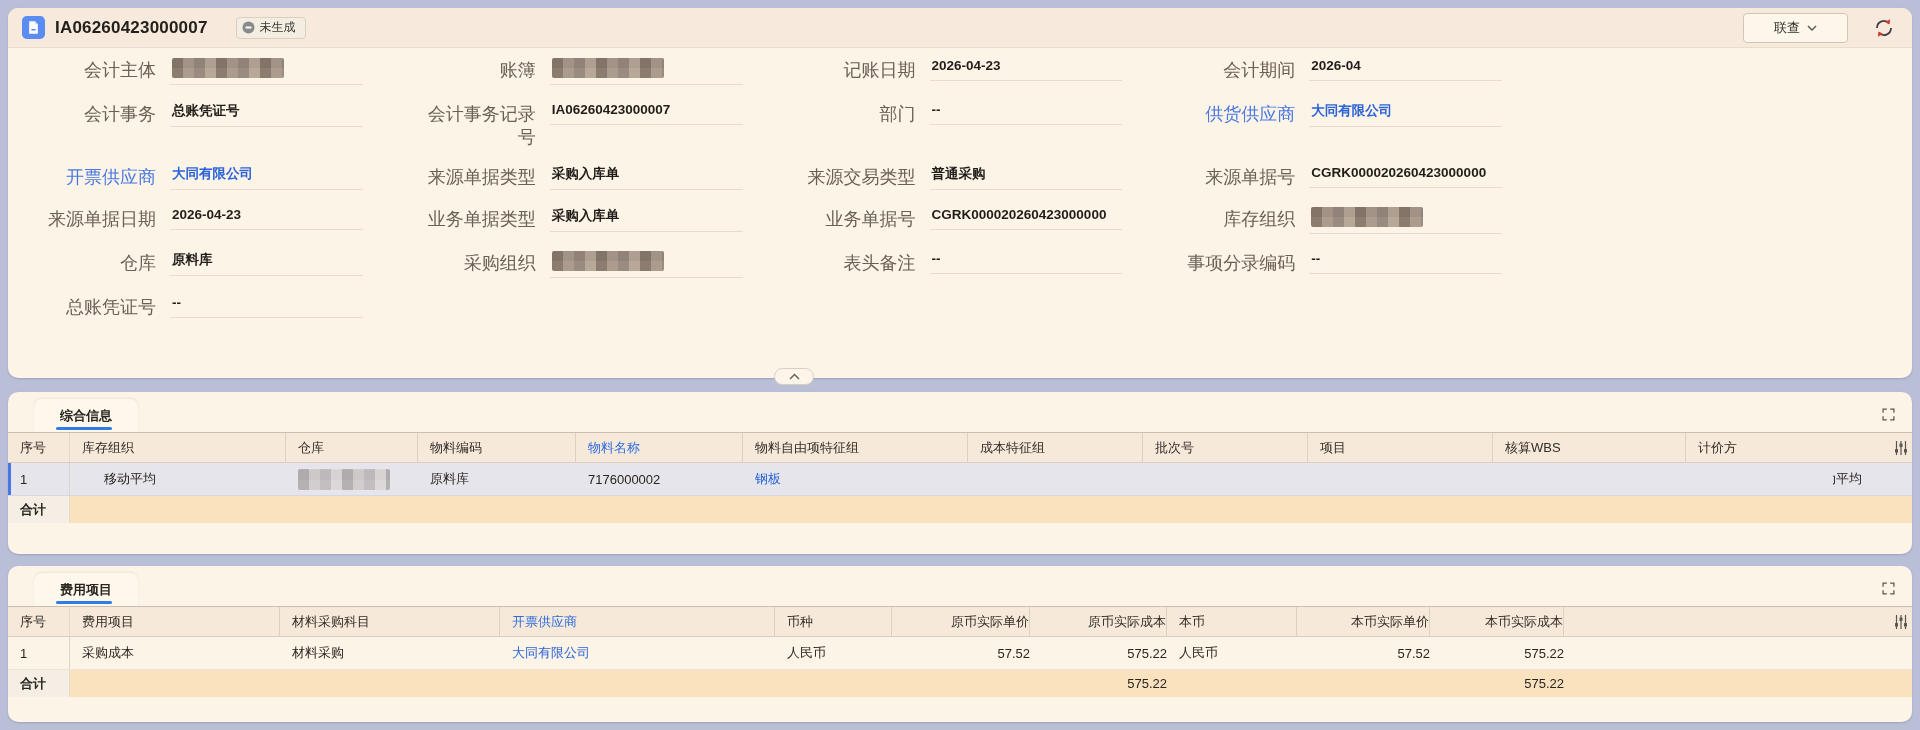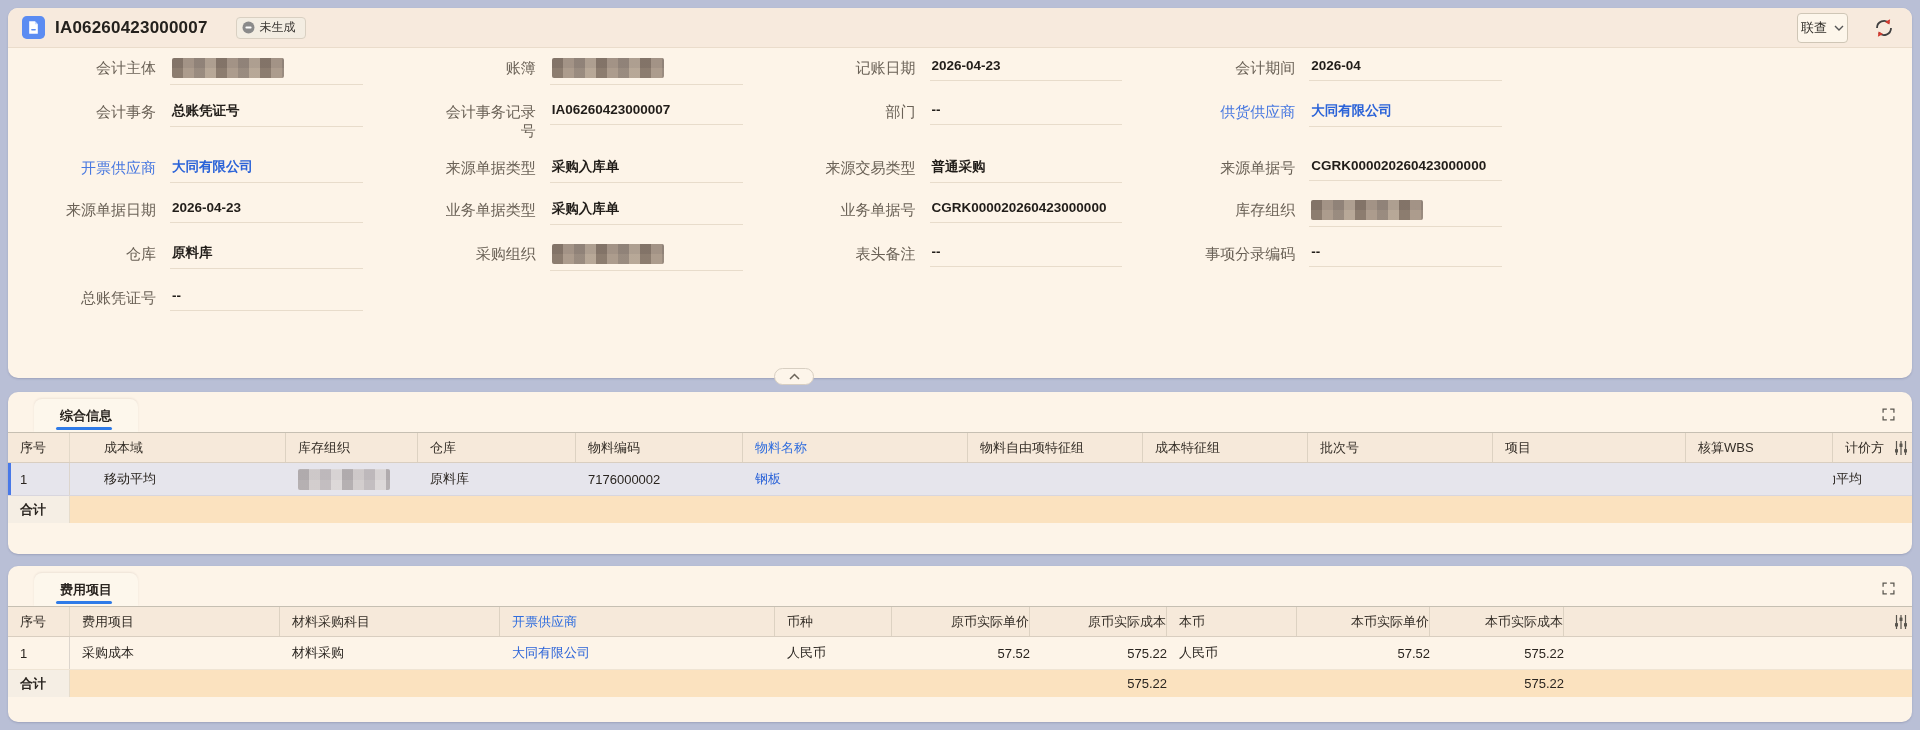--- a/index.html
+++ b/index.html
@@ -26,36 +26,36 @@
     border-bottom:1px solid #eadccb; border-radius:10px 10px 0 0;
   }
   .doc-title { font-size:17px; font-weight:700; color:#24211d; letter-spacing:.2px; }
   .badge {
     display:flex; align-items:center; gap:5px; height:22px;
     padding:0 9px 0 5px; background:#f3ede2; border:1px solid #d9d0c2;
     border-radius:4px; font-size:12px; color:#3d3a36; margin-left:18px;
   }
   .spacer { flex:1; }
   .btn-linked {
-    display:flex; align-items:center; gap:7px; height:30px; padding:0 3px;
+    display:flex; align-items:center; gap:7px; height:30px; padding:0 30px;
     background:#fdf6eb; border:1px solid #cfc6b6; border-radius:4px;
     font-size:13px; color:#33302b; cursor:pointer;
   }
   .refresh-btn { margin-left:14px; display:flex; align-items:center; cursor:pointer; }
 
   
   .section-head { display:flex; align-items:center; gap:8px; padding:11px 0 6px 18px; cursor:pointer; }
   .blue-bar { width:3px; height:15px; background:#2f7be8; border-radius:1px; }
   .sec-title { font-size:14.5px; font-weight:700; color:#1d3c72; }
 
   
   .form { display:grid; grid-template-columns:repeat(4,1fr); margin:6px 355px 0 30px; }
   .field { display:flex; align-items:flex-start; margin-bottom:13px; min-height:28px; }
   .f-label {
-    width:118px; flex:none; text-align:right; font-size:15px; color:#6a6156;
+    width:118px; flex:none; text-align:right; font-size:18px; color:#6a6156;
     padding-top:5px; line-height:1.25; white-space:pre-line;
   }
   .f-label.lbl-link { color:#4878e0; }
   .f-val {
     flex:1; margin:0 55px 0 14px; border-bottom:1px solid #e8dccb;
     padding:4px 0 6px 2px; font-size:13.5px; font-weight:700; color:#211d19;
     min-height:27px; white-space:nowrap; overflow:hidden;
   }
   .f-val.val-link { color:#2b63d8; cursor:pointer; }
   .mosaic {
@@ -269,21 +269,20 @@
       </div>
       <span class="expand-ic">
         <svg width="15" height="15" viewBox="0 0 18 18">
             <path d="M2.5 7V2.5H7 M11 2.5h4.5V7 M15.5 11v4.5H11 M7 15.5H2.5V11" fill="none" stroke="#5a564f" stroke-width="1.5"></path>
           </svg>
       </span>
     </div>
 
     <div class="grid-row t1 thead">
       <span class="th seq">序号</span>
-      <span class="th c-pad">成本域</span>
       <span class="th">库存组织</span>
       <span class="th">仓库</span>
       <span class="th">物料编码</span>
       <span class="th blue">物料名称</span>
       <span class="th">物料自由项特征组</span>
       <span class="th">成本特征组</span>
       <span class="th">批次号</span>
       <span class="th">项目</span>
       <span class="th">核算WBS</span>
       <span class="th no-r">计价方</span>

